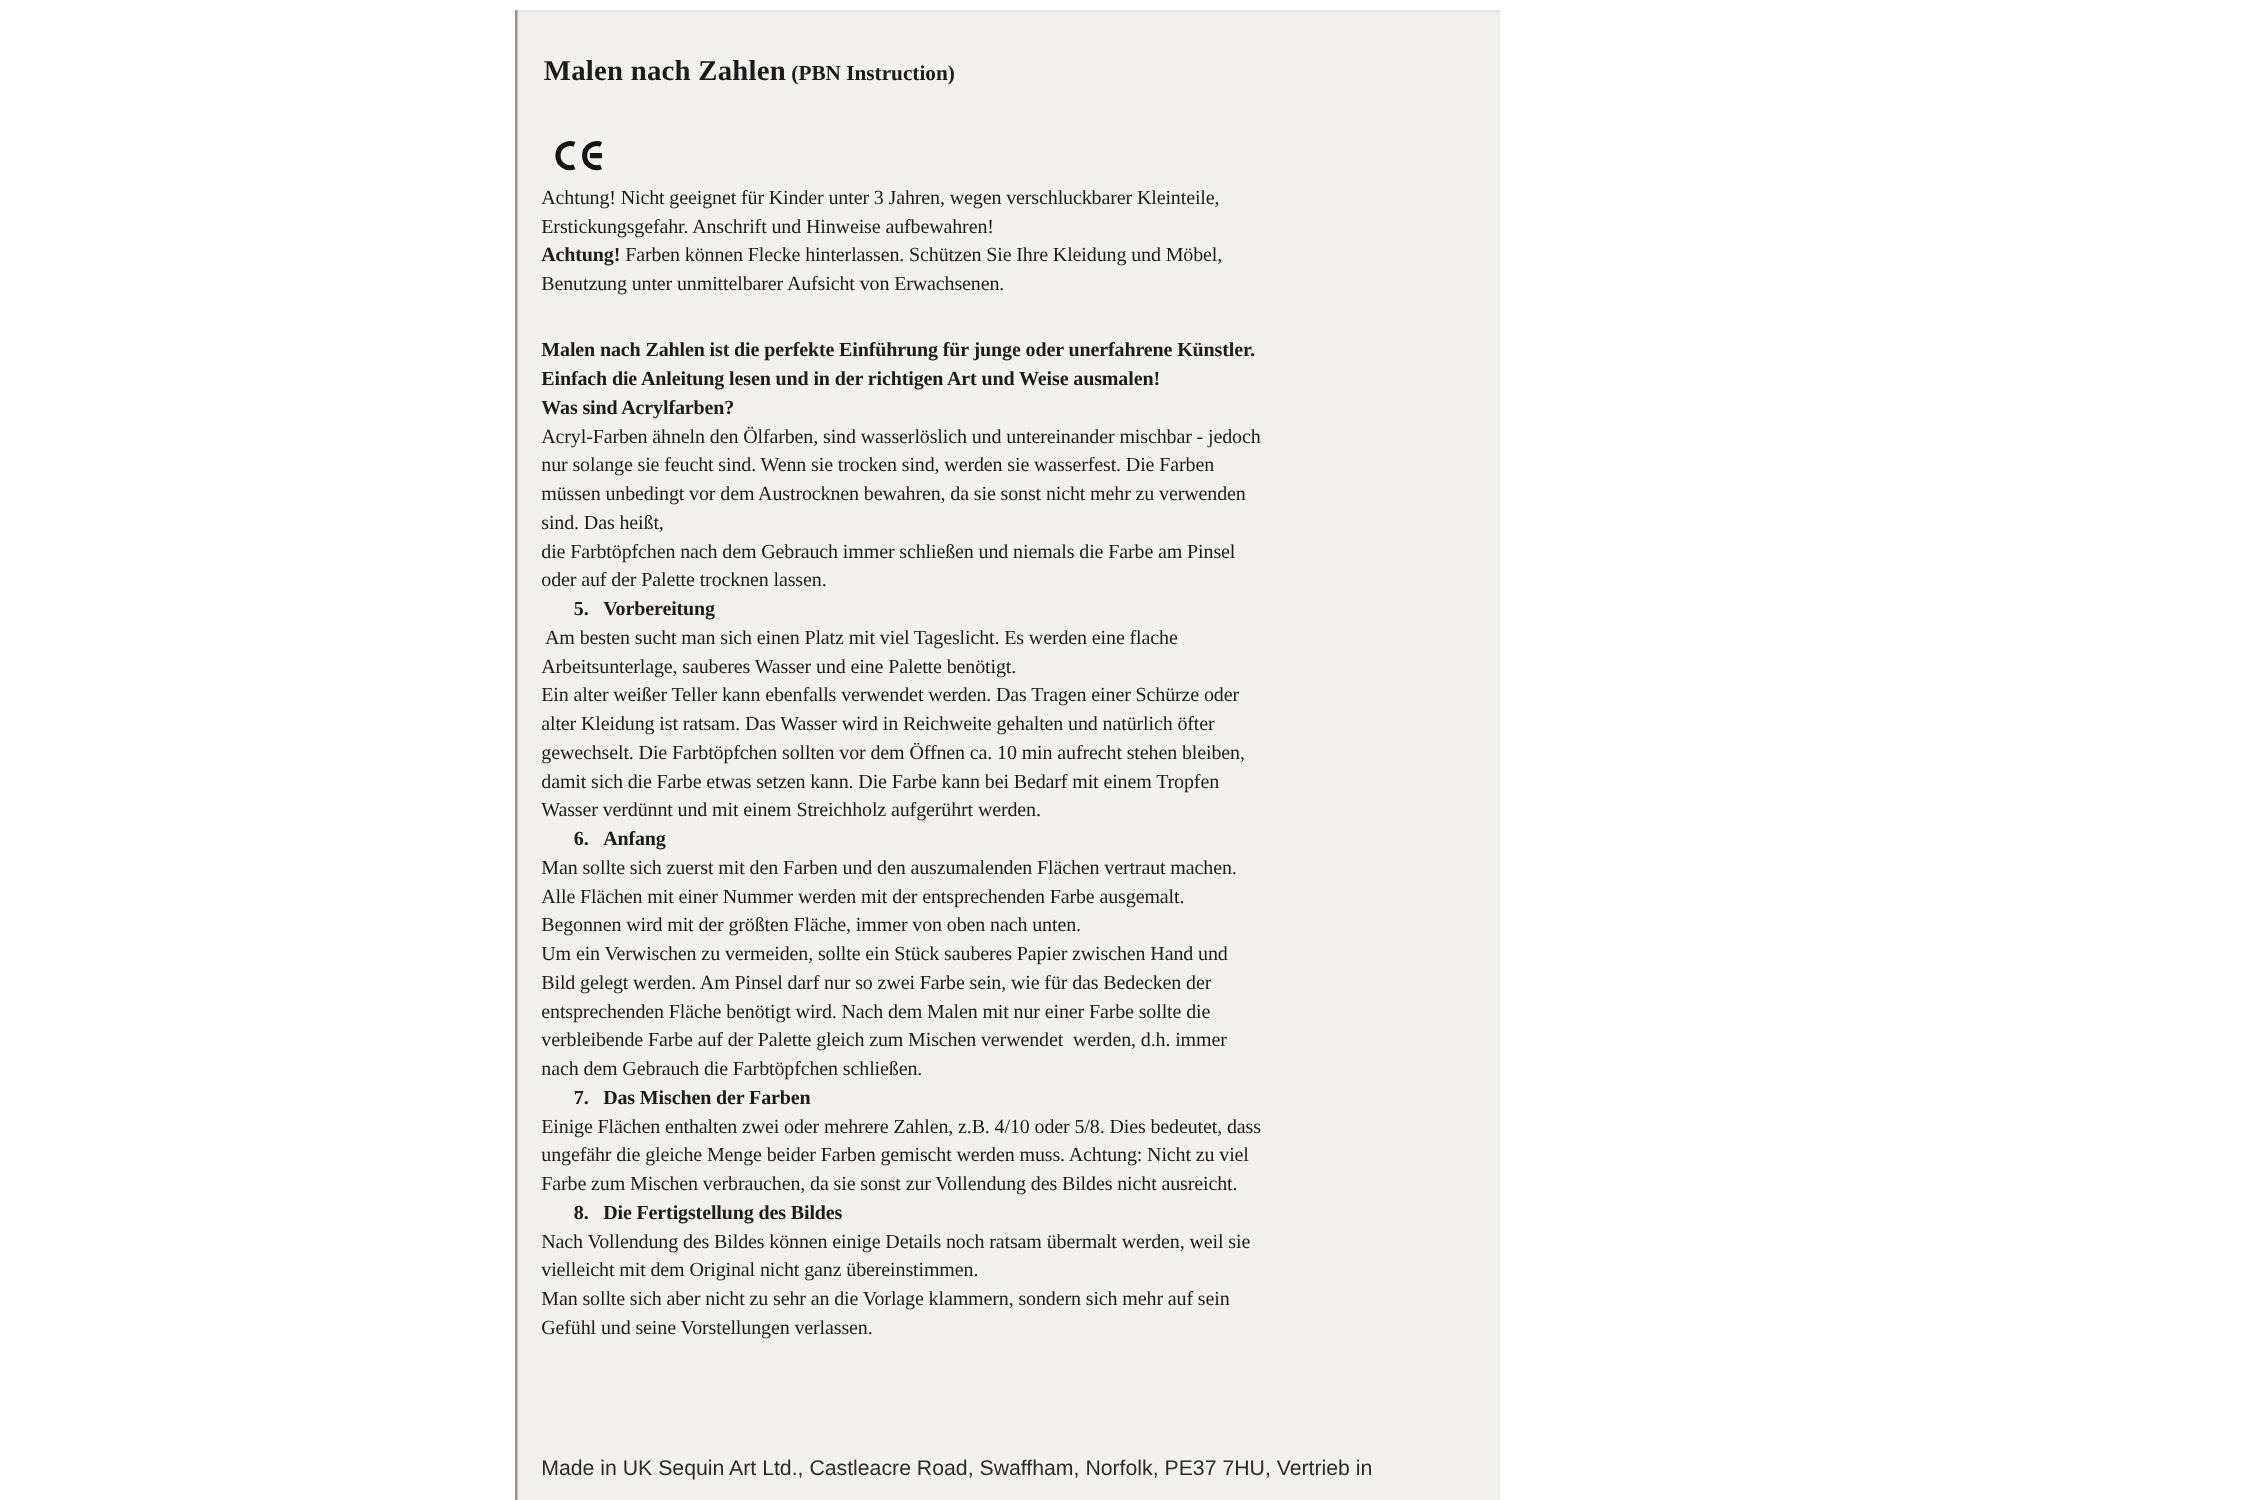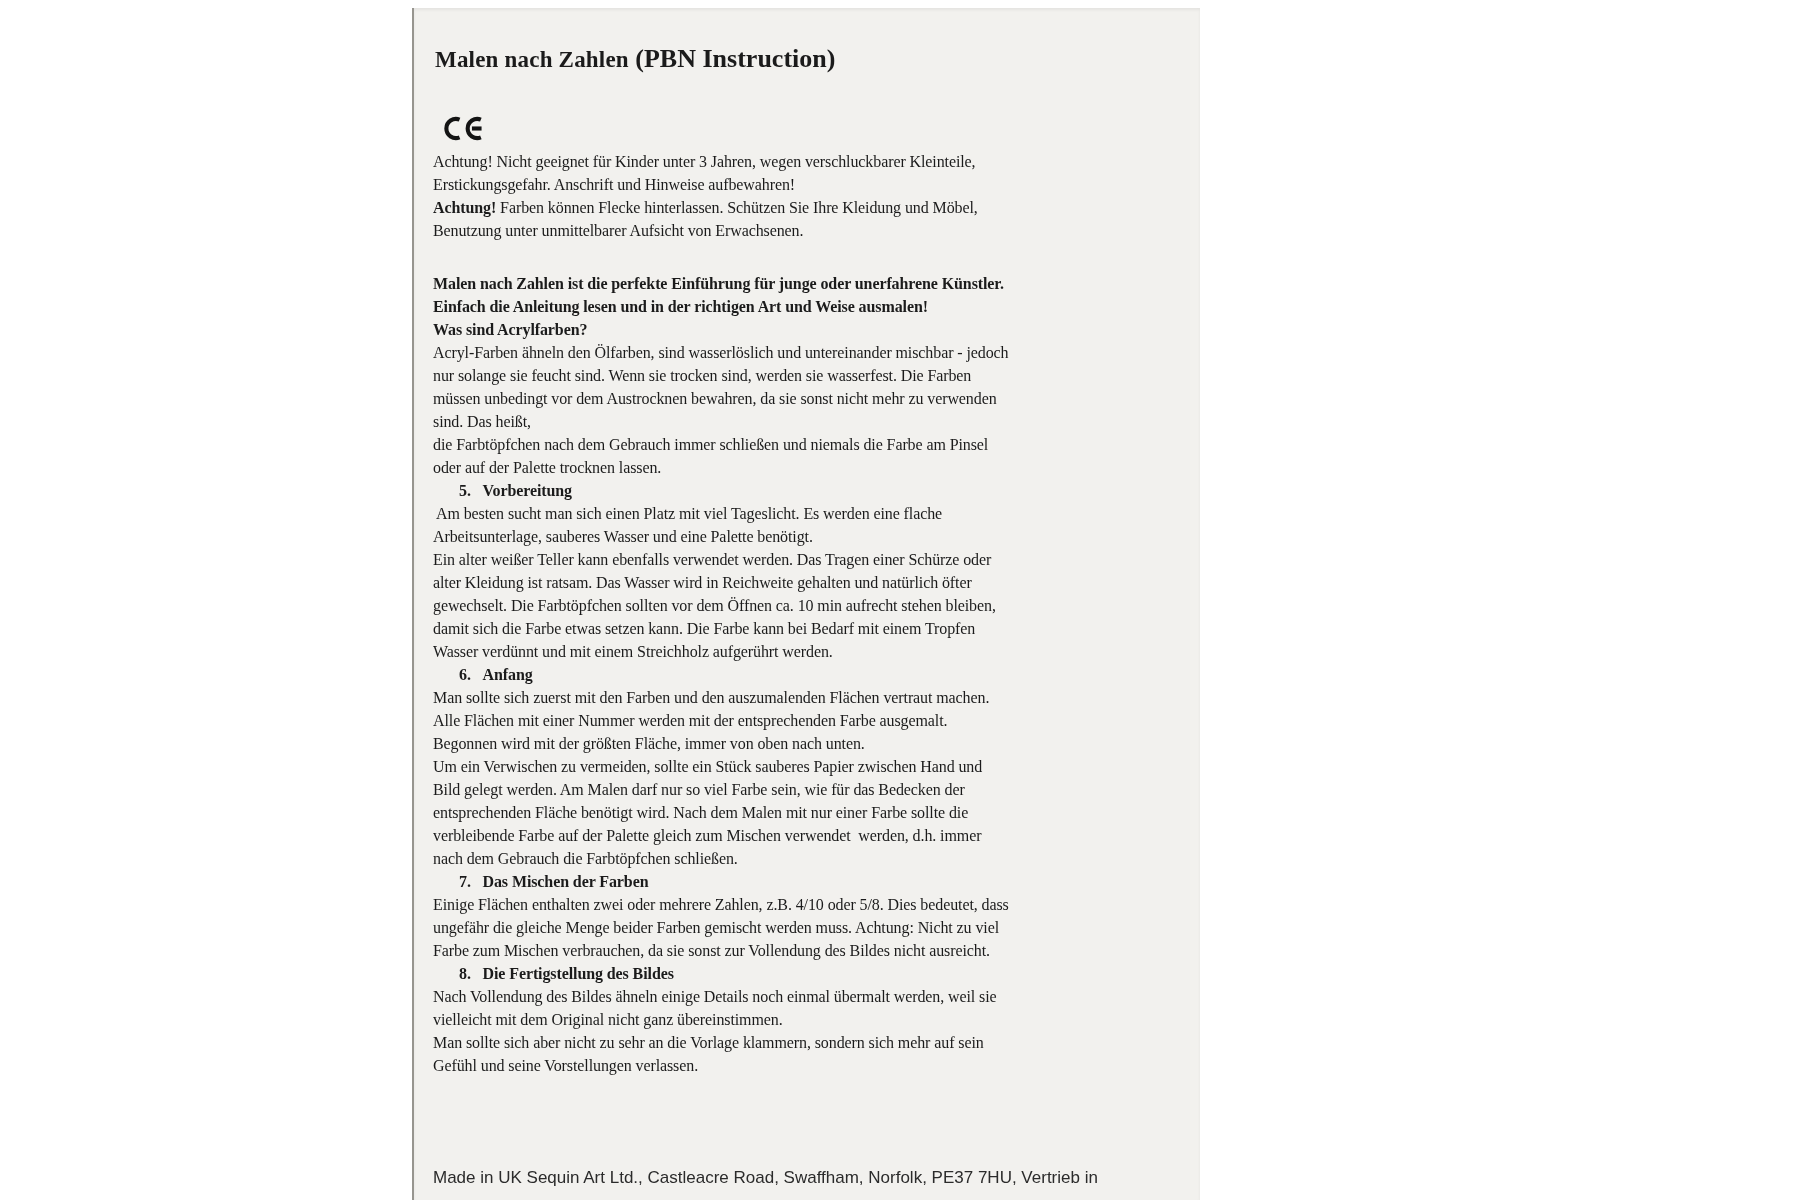--- a/index.html
+++ b/index.html
@@ -19,21 +19,21 @@
     color:#1b1b1b;
   }
   .title-row{
     margin:0 0 16px 2px;
     white-space:pre;
   }
   .title-main{
     font-weight:bold;font-size:23px;letter-spacing:0.2px;
   }
   .title-suffix{
-    font-weight:bold;font-size:26px;
+    font-weight:bold;font-size:17px;
   }
   .line{
     font-size:16px;line-height:23px;white-space:pre;
     letter-spacing:-0.1px;
   }
   .line .b{font-weight:bold;}
   .heading-line{margin-left:26px;}
   .ce-icon{
     display:inline-block;vertical-align:-7px;margin:0 10px 0 0;
   }
@@ -78,30 +78,30 @@
         <div class="line"><span>Ein alter weißer Teller kann ebenfalls verwendet werden. Das Tragen einer Schürze oder</span></div>
         <div class="line"><span>alter Kleidung ist ratsam. Das Wasser wird in Reichweite gehalten und natürlich öfter</span></div>
         <div class="line"><span>gewechselt. Die Farbtöpfchen sollten vor dem Öffnen ca. 10 min aufrecht stehen bleiben,</span></div>
         <div class="line"><span>damit sich die Farbe etwas setzen kann. Die Farbe kann bei Bedarf mit einem Tropfen</span></div>
         <div class="line"><span>Wasser verdünnt und mit einem Streichholz aufgerührt werden.</span></div>
         <div class="line heading-line"><span class="b">6.&nbsp;&nbsp;&nbsp;Anfang</span></div>
         <div class="line"><span>Man sollte sich zuerst mit den Farben und den auszumalenden Flächen vertraut machen.</span></div>
         <div class="line"><span>Alle Flächen mit einer Nummer werden mit der entsprechenden Farbe ausgemalt.</span></div>
         <div class="line"><span>Begonnen wird mit der größten Fläche, immer von oben nach unten.</span></div>
         <div class="line"><span>Um ein Verwischen zu vermeiden, sollte ein Stück sauberes Papier zwischen Hand und</span></div>
-        <div class="line"><span>Bild gelegt werden. Am Malen darf nur so viel Farbe sein, wie für das Bedecken der</span></div>
+        <div class="line"><span>Bild gelegt werden. Am Pinsel darf nur so zwei Farbe sein, wie für das Bedecken der</span></div>
         <div class="line"><span>entsprechenden Fläche benötigt wird. Nach dem Malen mit nur einer Farbe sollte die</span></div>
         <div class="line"><span>verbleibende Farbe auf der Palette gleich zum Mischen verwendet  werden, d.h. immer</span></div>
         <div class="line"><span>nach dem Gebrauch die Farbtöpfchen schließen.</span></div>
         <div class="line heading-line"><span class="b">7.&nbsp;&nbsp;&nbsp;Das Mischen der Farben</span></div>
         <div class="line"><span>Einige Flächen enthalten zwei oder mehrere Zahlen, z.B. 4/10 oder 5/8. Dies bedeutet, dass</span></div>
         <div class="line"><span>ungefähr die gleiche Menge beider Farben gemischt werden muss. Achtung: Nicht zu viel</span></div>
         <div class="line"><span>Farbe zum Mischen verbrauchen, da sie sonst zur Vollendung des Bildes nicht ausreicht.</span></div>
         <div class="line heading-line"><span class="b">8.&nbsp;&nbsp;&nbsp;Die Fertigstellung des Bildes</span></div>
-        <div class="line"><span>Nach Vollendung des Bildes ähneln einige Details noch einmal übermalt werden, weil sie</span></div>
+        <div class="line"><span>Nach Vollendung des Bildes können einige Details noch ratsam übermalt werden, weil sie</span></div>
         <div class="line"><span>vielleicht mit dem Original nicht ganz übereinstimmen.</span></div>
         <div class="line"><span>Man sollte sich aber nicht zu sehr an die Vorlage klammern, sondern sich mehr auf sein</span></div>
         <div class="line"><span>Gefühl und seine Vorstellungen verlassen.</span></div>
       </div>
 
     <div class="footer">
       <div>Made in UK Sequin Art Ltd., Castleacre Road, Swaffham, Norfolk, PE37 7HU, Vertrieb in</div>
       
       
     </div>

